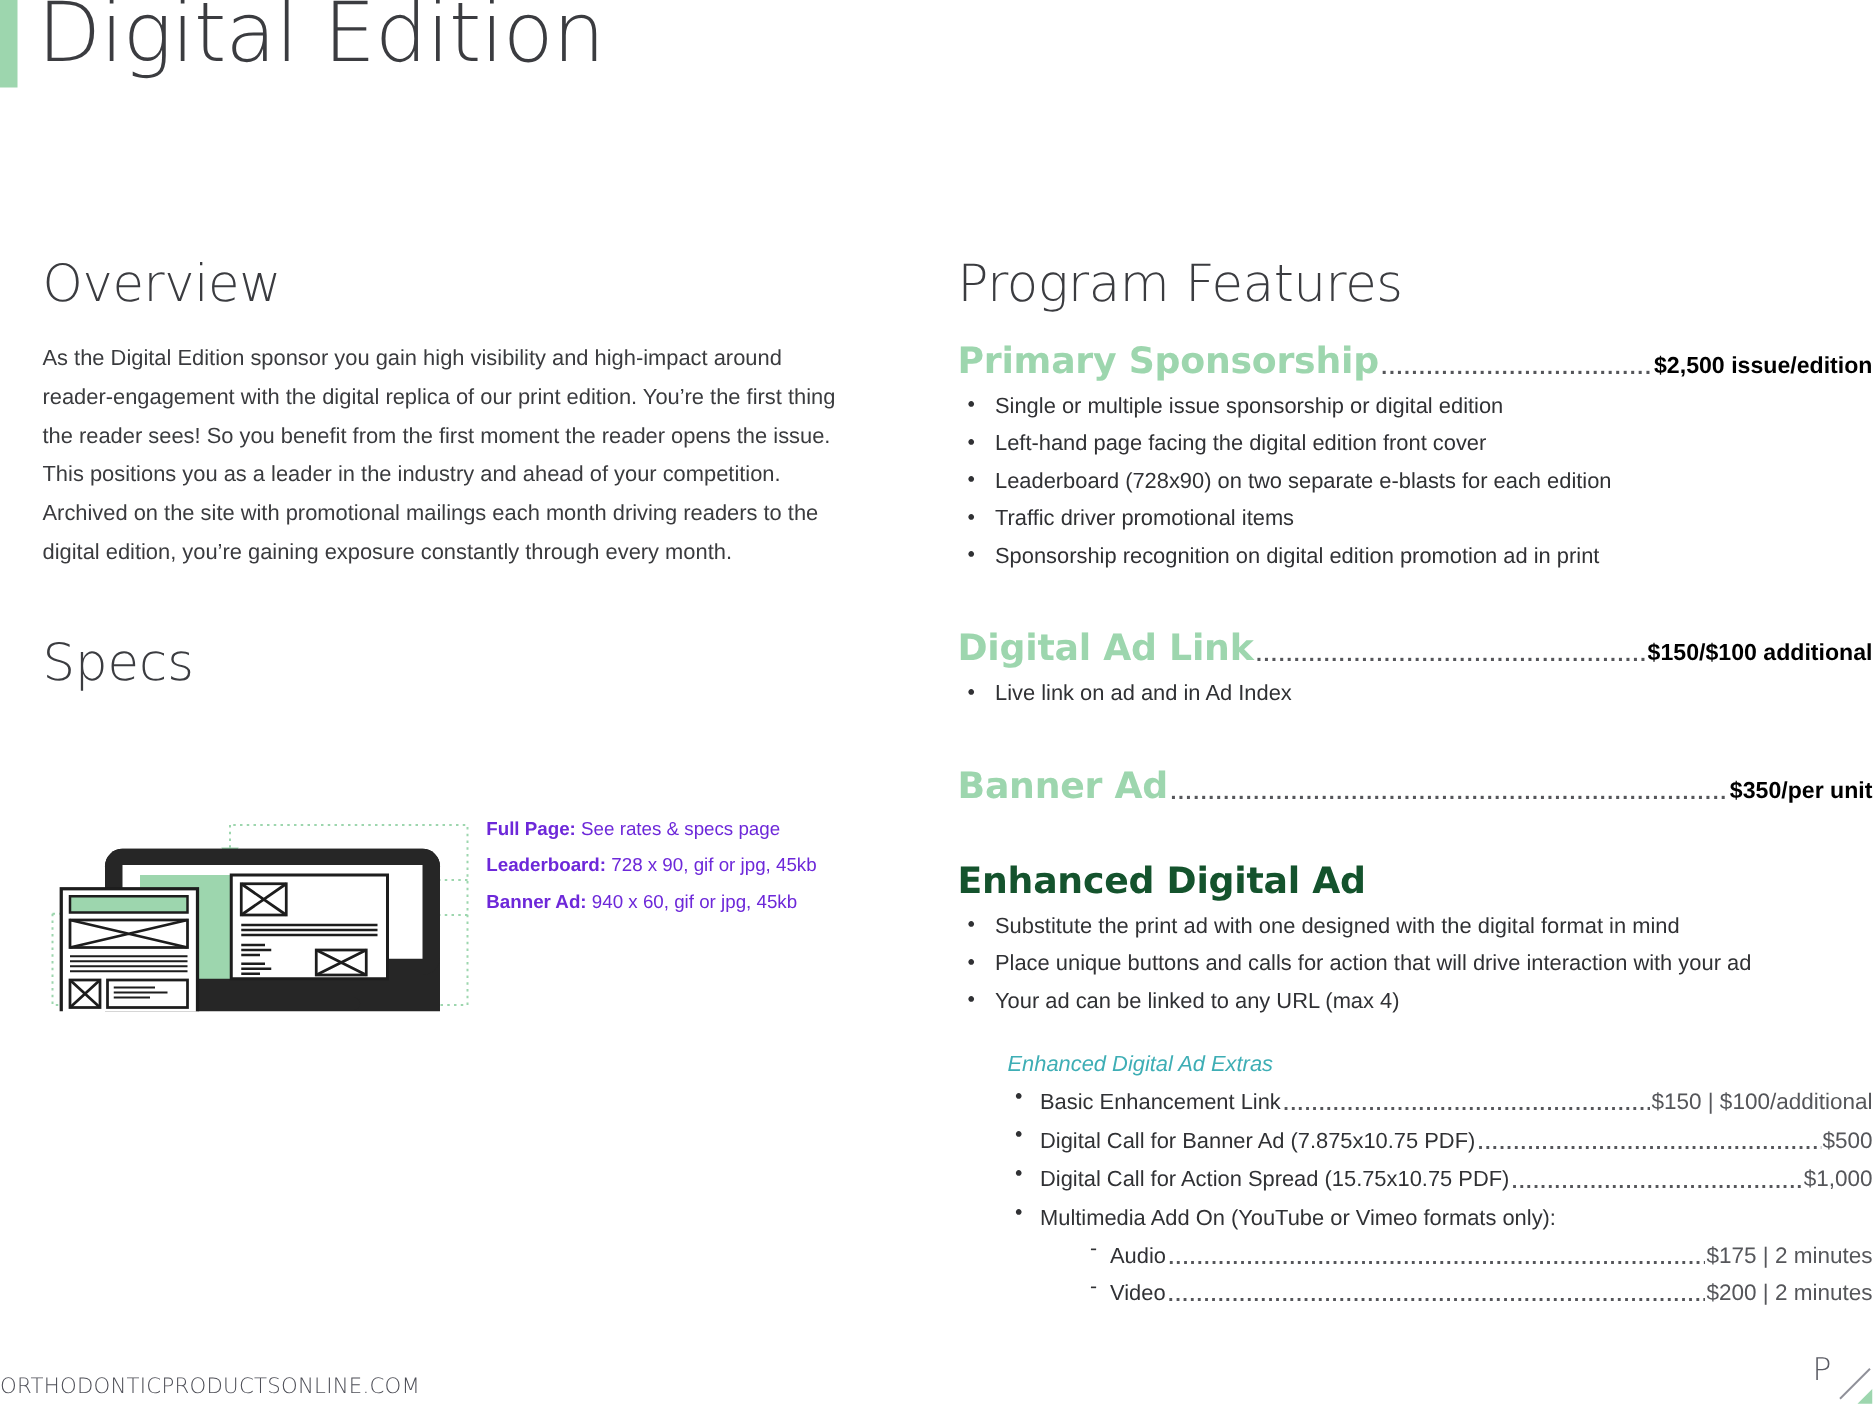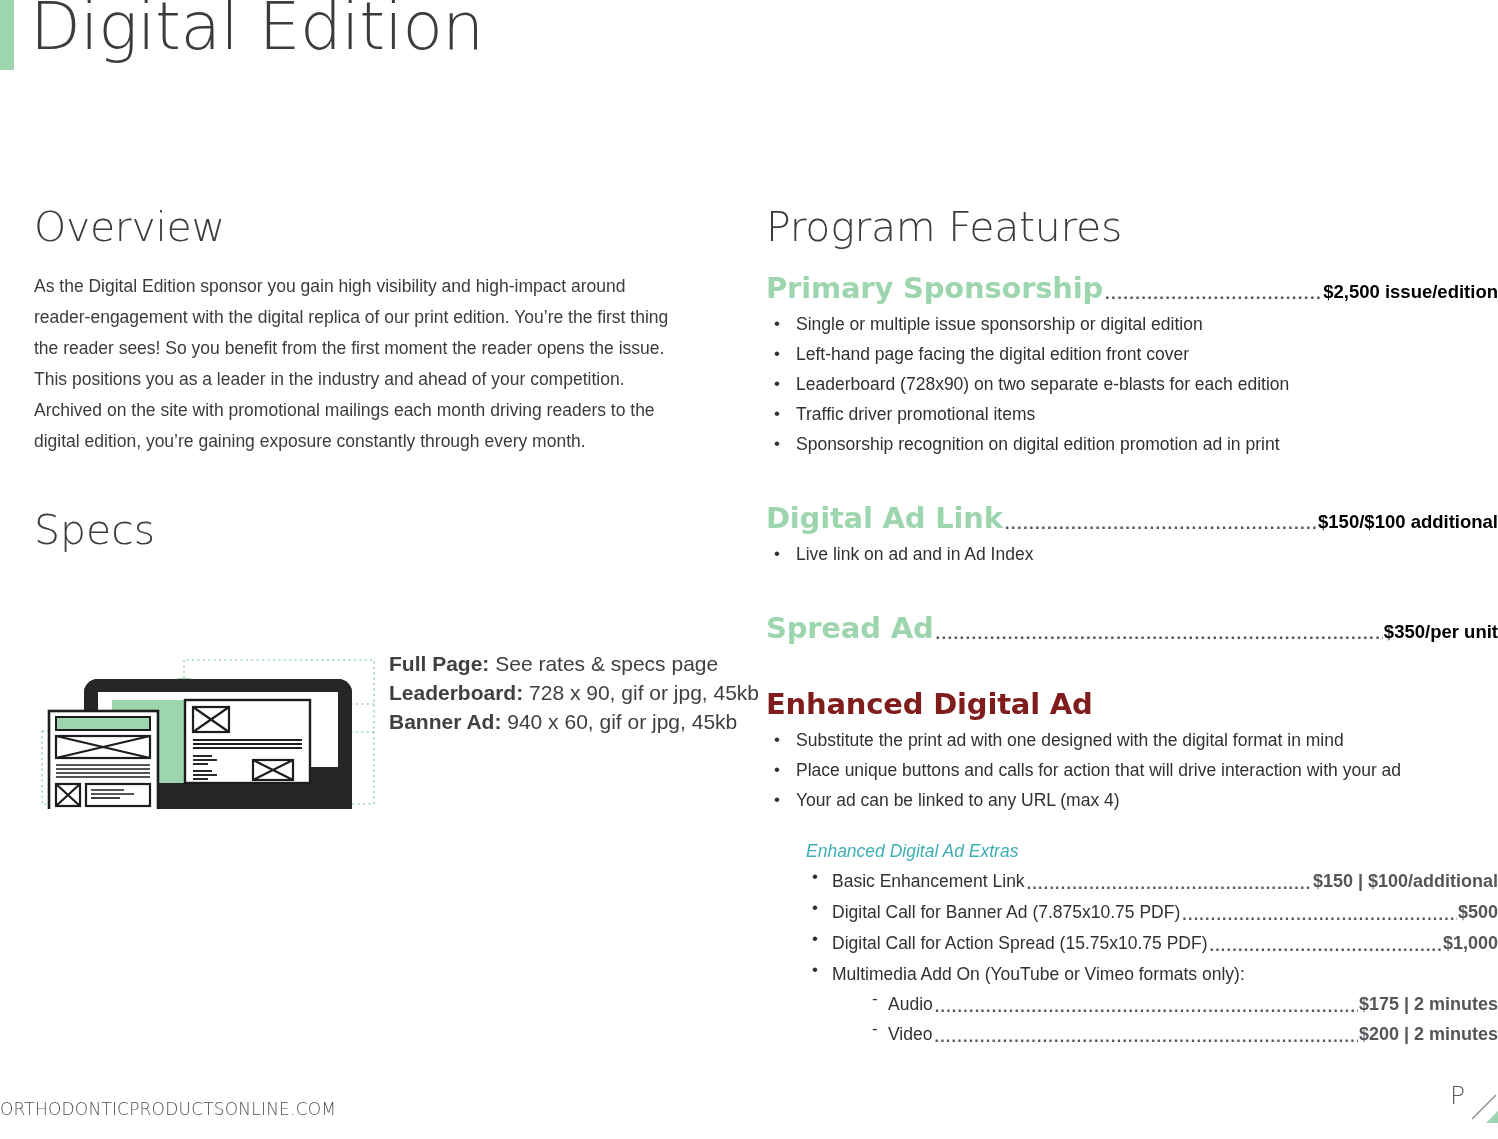--- a/index.html
+++ b/index.html
@@ -98,23 +98,23 @@
     width: 350px;
     height: 235px;
   }
   .spec-list {
     position: absolute;
     left: 355px;
     top: 75px;
     width: 345px;
   }
   .spec-line {
-    font-size: 21px;
+    font-size: 15px;
     line-height: 29px;
-    color: #404040;
+    color: #6d28d9;
     white-space: nowrap;
   }
   .spec-line b { font-weight: bold; }
 
   
   .feature-group { margin-bottom: 6px; }
 
   .price-row {
     display: flex;
     align-items: baseline;
@@ -146,21 +146,21 @@
     font-size: 18.5px;
     color: #000000;
     white-space: nowrap;
   }
 
   
   .plain-head {
     font-family: "DejaVu Sans", sans-serif;
     font-weight: bold;
     font-size: 29px;
-    color: #7f1d1d;
+    color: #14532d;
     letter-spacing: -0.2px;
   }
 
   
   ul.bullets {
     list-style: none;
     margin: 4px 0 0 0;
     padding: 0;
   }
   ul.bullets > li {
@@ -228,21 +228,21 @@
     white-space: nowrap;
     color: #55565a;
     font-size: 16px;
     font-weight: bold;
     letter-spacing: 1.25px;
     line-height: 1;
     margin: 0 1px 4px 2px;
     align-self: flex-end;
   }
   .ex-row .eval {
-    font-weight: bold;
+    font-weight: normal;
     font-size: 18px;
     color: #55565a;
     white-space: nowrap;
   }
   .plain-li { font-size: 17.5px; line-height: 30px; color: #303134; }
 
   ul.sublist {
     list-style: none;
     margin: 0;
     padding: 0 0 0 36px;
@@ -448,21 +448,21 @@
     </div>
     <ul class="bullets">
       <li>Live link on ad and in Ad Index</li>
     </ul>
   </div>
 
   <div class="gap"></div>
 
   <div class="feature-group">
     <div class="price-row">
-      <span class="fname">Spread Ad</span>
+      <span class="fname">Banner Ad</span>
       <span class="leader">.....................................................................................................</span>
       <span class="pval">$350/per unit</span>
     </div>
   </div>
 
   <div class="gap"></div>
 
   <div class="feature-group">
     <div class="plain-head">Enhanced Digital Ad</div>
     <ul class="bullets">

